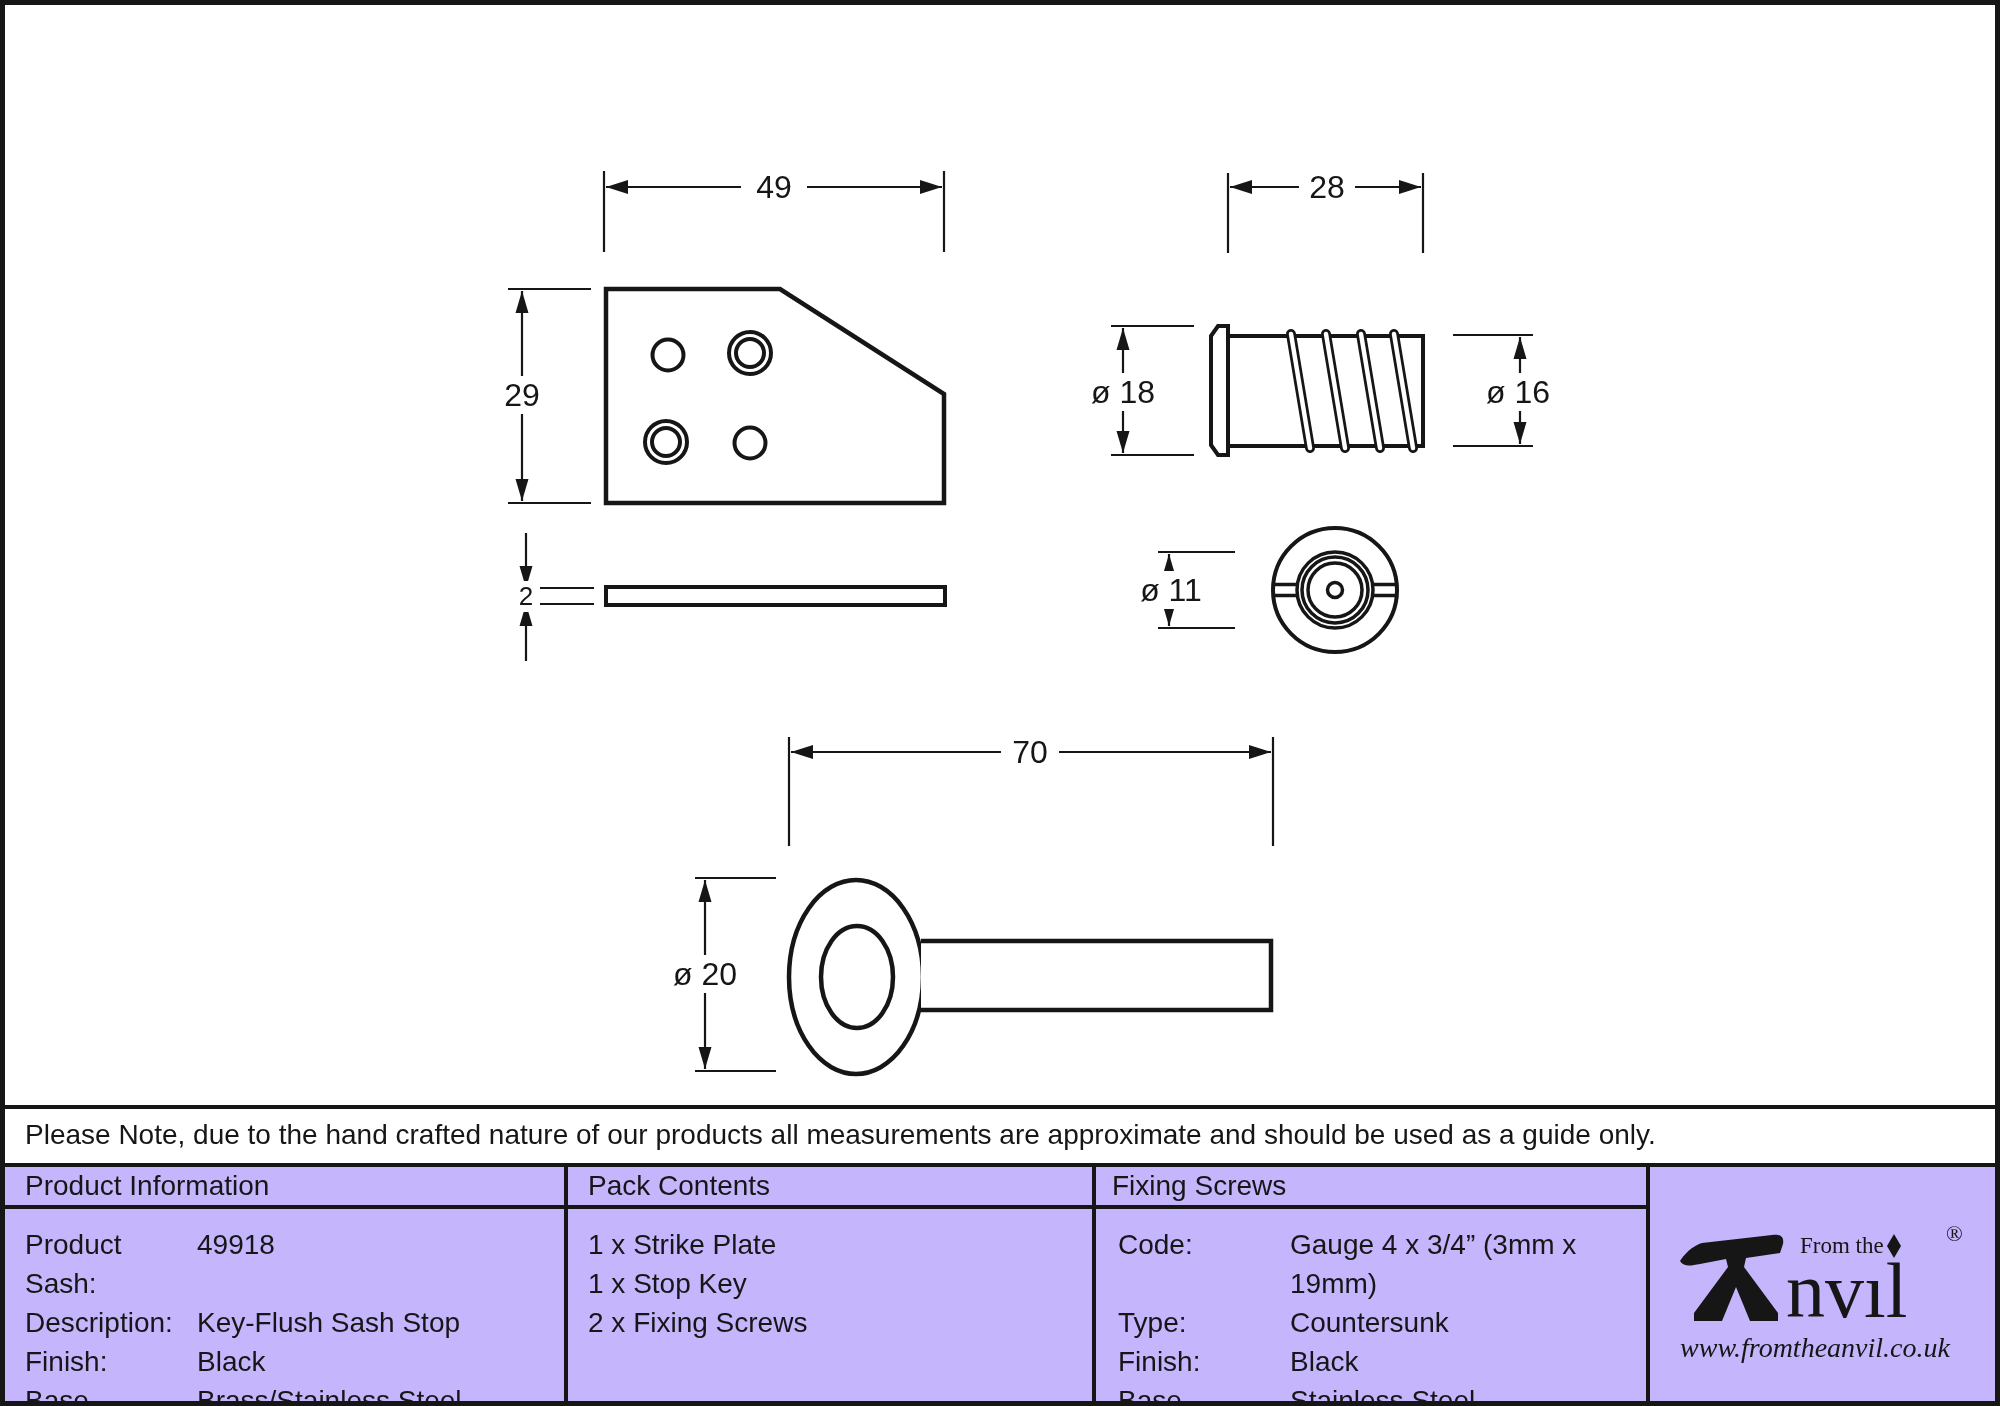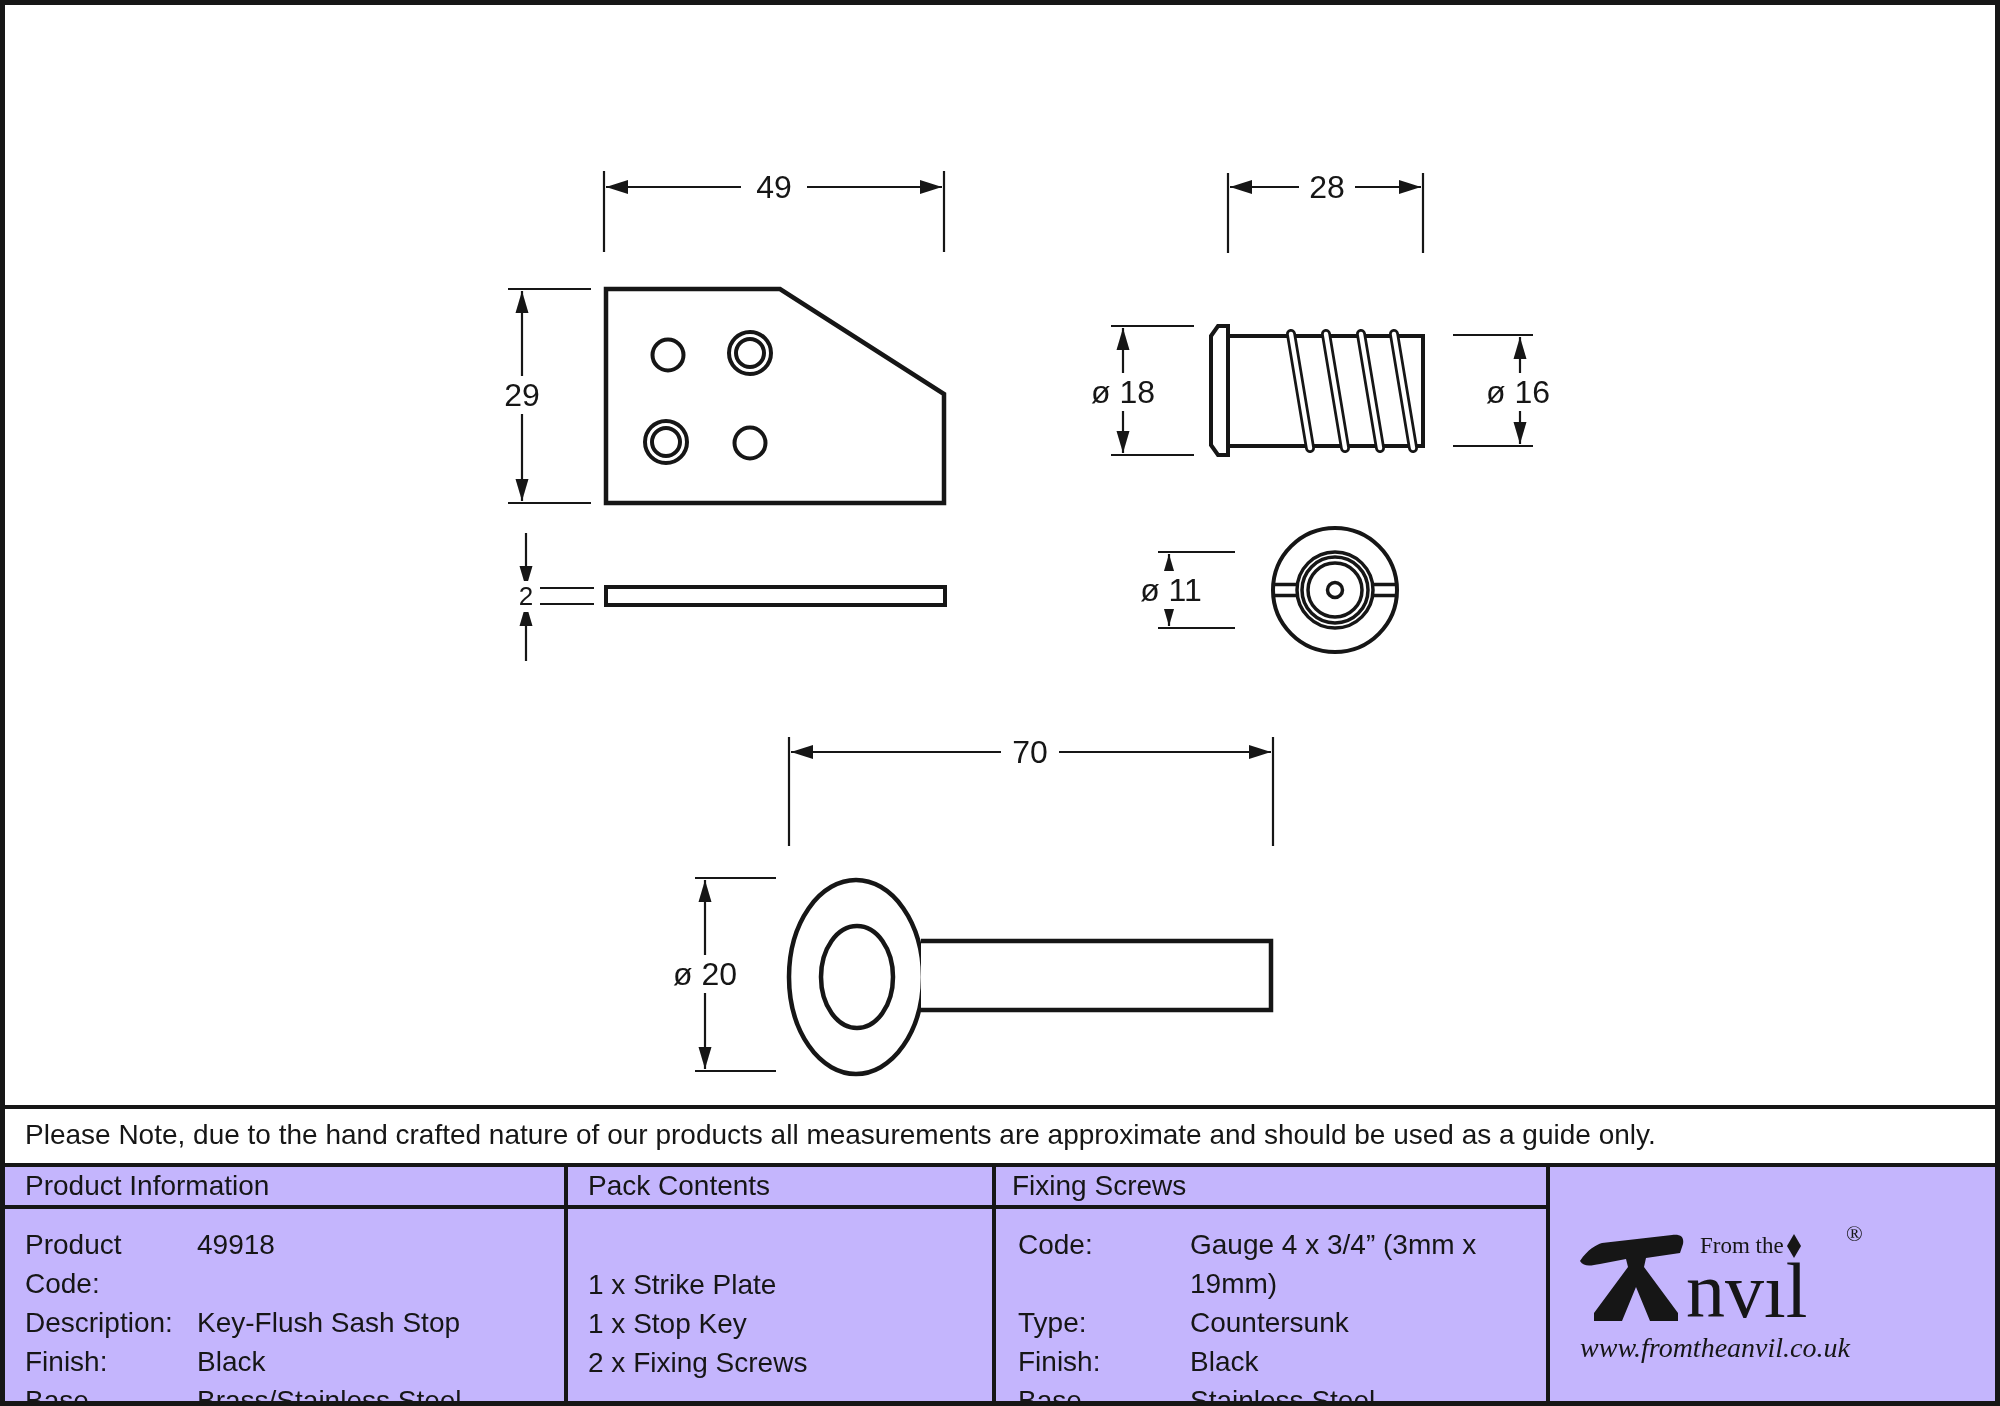--- a/index.html
+++ b/index.html
@@ -17,21 +17,21 @@
     position:absolute;left:0;right:0;top:1100px;height:55px;
     border-top:4px solid #161616;display:flex;align-items:center;
     padding-left:20px;font-size:28px;box-sizing:border-box;background:#fff;
   }
   .info-table{
     position:absolute;left:0;right:0;top:1158px;bottom:0;
     border-top:4px solid #161616;display:flex;box-sizing:border-box;background:#c4b5fd;
   }
   .col{box-sizing:border-box;border-right:4px solid #161616;display:flex;flex-direction:column;}
   .col-1{width:563px;}
-  .col-2{width:428px;gap:40px;}
+  .col-2{width:528px;}
   .col-3{width:554px;}
   .col-4{flex:1;border-right:none;display:flex;justify-content:center;}
   .col-header{
     height:42px;border-bottom:4px solid #161616;display:flex;align-items:center;
     padding-left:20px;font-size:28px;box-sizing:border-box;flex-shrink:0;
   }
   .col-body{padding:16px 0 0 20px;font-size:28px;line-height:39px;}
   .col-3 .col-header{padding-left:16px;}
   .col-3 .col-body{padding-left:22px;}
   .kv{display:flex;}
@@ -163,21 +163,21 @@
   <div class="note-row">
     <span>Please Note, due to the hand crafted nature of our products all measurements are approximate and should be used as a guide only.</span>
   </div>
 
   <div class="info-table">
 
     <div class="col col-1">
       <div class="col-header">Product Information</div>
       <div class="col-body">
         <div class="kv">
-          <span class="k">Product Code:</span>
+          <span class="k">Product Sash:</span>
           <span class="v">49918</span>
         </div>
         <div class="kv">
           <span class="k">Description:</span>
           <span class="v">Key-Flush Sash Stop</span>
         </div>
         <div class="kv">
           <span class="k">Finish:</span>
           <span class="v">Black</span>
         </div>

